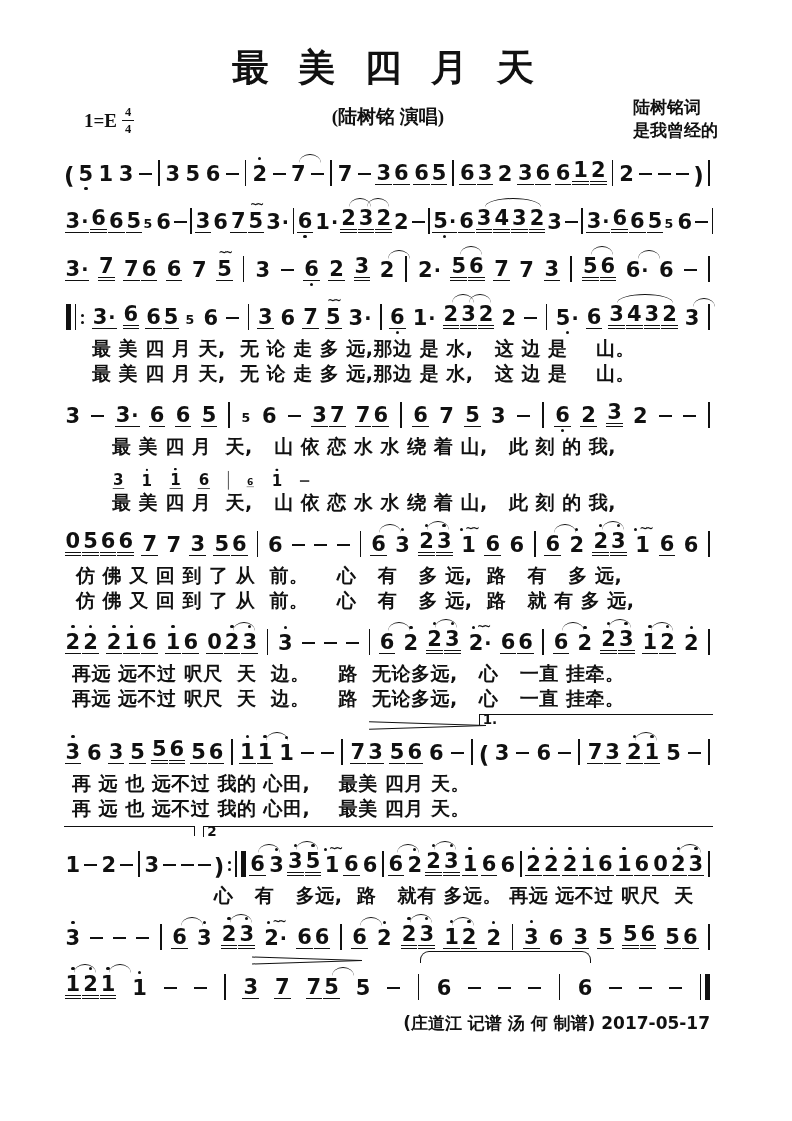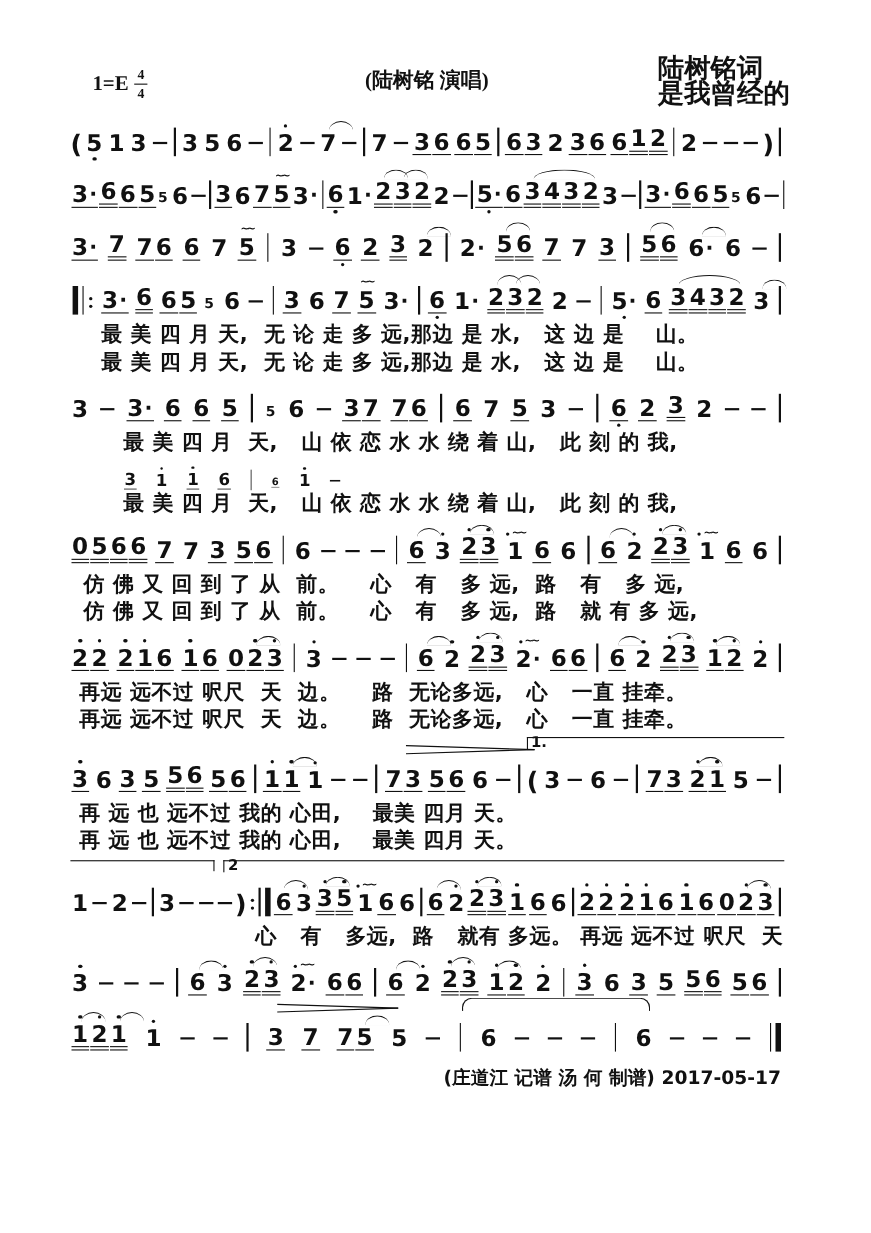--- a/index.html
+++ b/index.html
@@ -6,21 +6,21 @@
   body{width:792px;height:1121px;color:#111;font-family:"DejaVu Sans","Liberation Sans",sans-serif;}
   .page{box-sizing:border-box;width:792px;height:1121px;padding:46px 80px 0 64px;overflow:hidden;position:relative;background:#fff;}
 
   
   .title{text-align:center;font-family:"Liberation Serif","DejaVu Serif",serif;font-weight:bold;font-size:37px;letter-spacing:10px;line-height:44px;}
   .meta{position:relative;height:52px;margin-top:8px;font-family:Liberation Serif, serif;}
   .key{position:absolute;left:20px;top:8px;font-weight:bold;font-size:19px;display:flex;align-items:center;gap:5px;}
   .frac{display:inline-flex;flex-direction:column;align-items:center;font-size:12.5px;font-weight:bold;line-height:1;}
   .frac .ftop{border-bottom:1.4px solid #111;padding:0 3px 1.5px;margin-bottom:1.5px;}
   .subtitle{text-align:center;font-size:19px;font-weight:600;padding-top:6px;}
-  .credits{position:absolute;right:-6px;top:-2px;font-size:24px;font-weight:600;line-height:23px;text-align:left;}
+  .credits{position:absolute;right:-6px;top:-2px;font-size:17px;font-weight:600;line-height:23px;text-align:left;}
 
   
   .system{position:relative;margin-bottom:6px;}
   .nline{display:flex;justify-content:space-between;align-items:flex-end;position:relative;min-height:38px;}
   .nline.small{justify-content:flex-start;gap:22px;transform:scale(.72);transform-origin:left bottom;min-height:30px;margin:-4px 0 -4px 48px;}
   .cluster{display:inline-flex;align-items:flex-end;}
   .note{display:inline-flex;flex-direction:column;align-items:center;position:relative;margin:0 .5px;}
   .slot{display:flex;align-items:center;justify-content:center;gap:2px;}
   .slot.top{height:9px;}
   .slot.bot{height:7px;}
@@ -50,20 +50,21 @@
 
   
   .lyr{font-size:19px;font-weight:700;line-height:25px;white-space:pre;letter-spacing:.5px;font-family:"DejaVu Sans","Liberation Sans",sans-serif;}
 
   .footer{margin-top:0;text-align:right;font-size:17px;font-weight:600;padding-right:2px;}
 </style>
 </head>
 <body>
 
 <div class="page">
+  <div class="title">最 美 四 月 天</div>
 
   <div class="meta">
     <div class="key">
       <span>1=E</span>
       <span class="frac">
         <span class="ftop">4</span>
         <span>4</span>
       </span>
     </div>
     <div class="subtitle">(陆树铭 演唱)</div>
@@ -2215,21 +2216,21 @@
                 <span class="odot"></span>
               </span>
               <span class="dig u1">3</span>
               <span class="slot bot"></span>
             </span>
           </span>
           <span class="cluster">
             <i class="bar"></i>
           </span>
         </div>
-        <div class="lyr" style="padding-left: 150px; text-align: right;">心   有   多远,  路   就有 多远。 再远 远不过 呎尺  天</div>
+        <div class="lyr" style="padding-left: 150px;">心   有   多远,  路   就有 多远。 再远 远不过 呎尺  天</div>
       </div>
       <div class="system">
         <div class="nline">
           <span class="cluster">
             <span class="note">
               <span class="slot top">
                 <span class="odot"></span>
               </span>
               <span class="dig">3</span>
               <span class="slot bot"></span>

